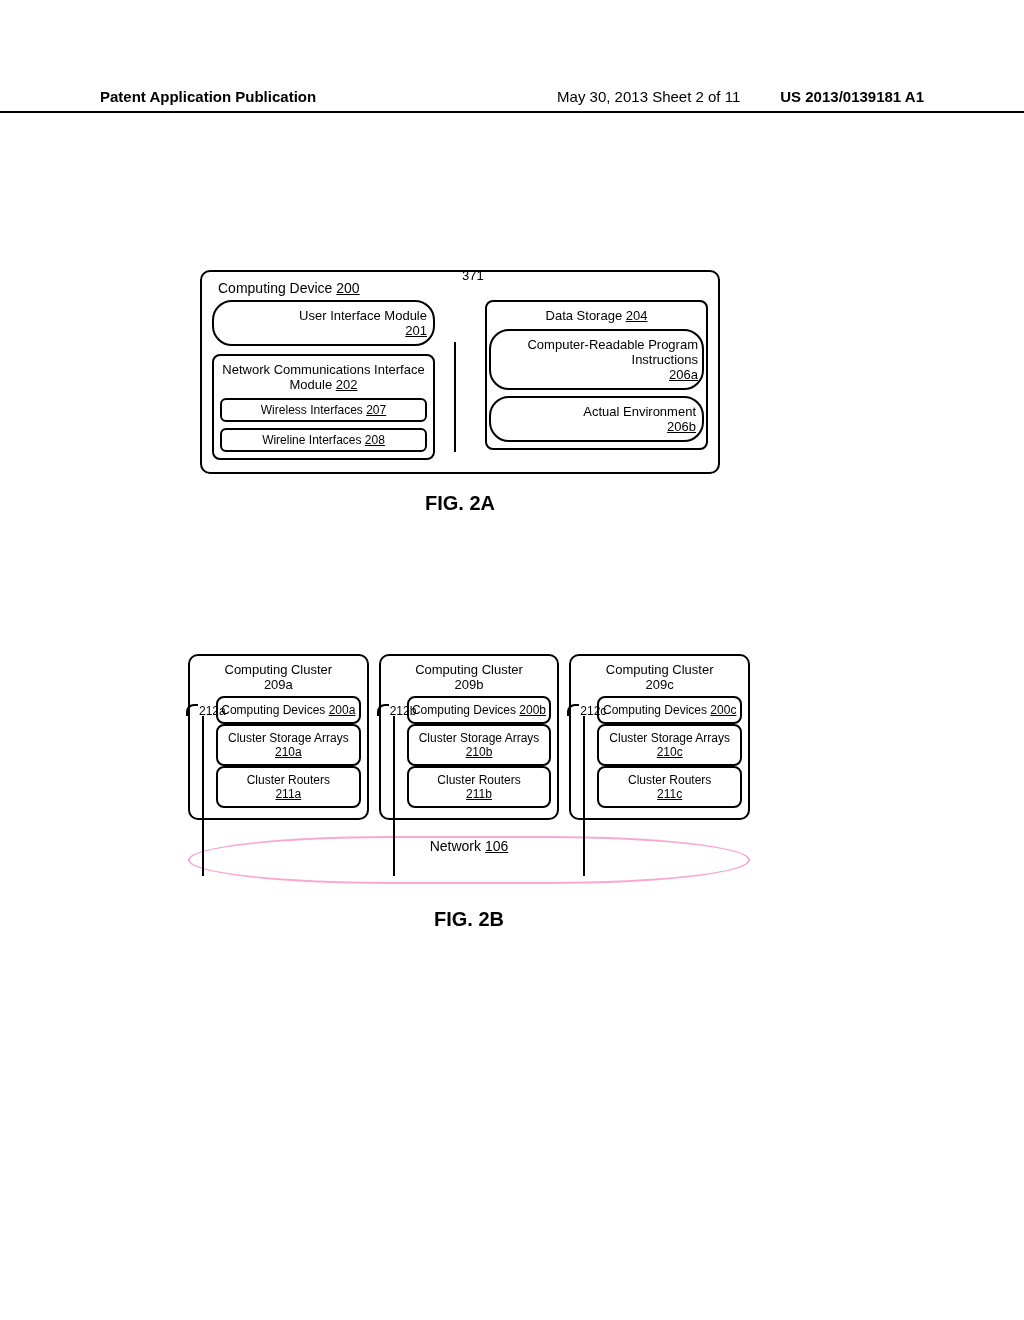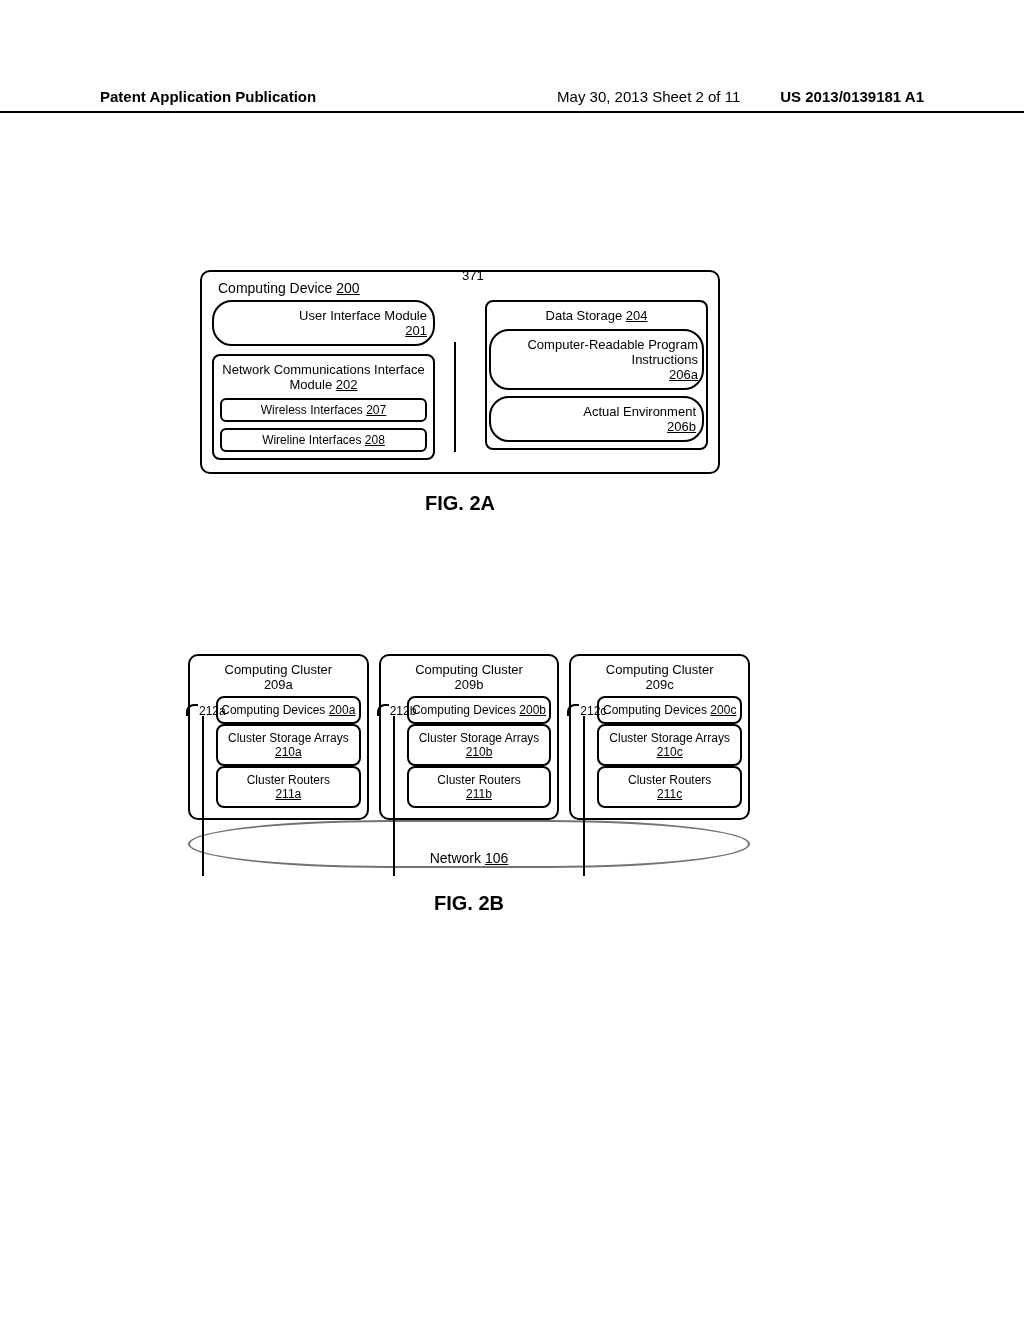--- a/index.html
+++ b/index.html
@@ -27,21 +27,21 @@
 .cluster{flex:1;border:2px solid #000;border-radius:10px;padding:6px 6px 10px 6px;position:relative}
 .clustertitle{text-align:center;font-size:13px;margin-bottom:4px}
 .clustertitle .ref{}
 .ibusv{position:absolute;left:12px;top:60px;width:2px;height:160px;background:#000}
 .innerstack{margin-left:20px;display:flex;flex-direction:column;}
 .ibox{border:2px solid #000;border-radius:8px;text-align:center;font-size:12px;padding:5px 2px}
 .lbl212{position:absolute;font-size:12px;left:-4px;top:48px}
 .lbl212:before{content:"";display:inline-block;width:10px;height:10px;border-left:2px solid #000;border-top:2px solid #000;border-top-left-radius:8px;margin-right:1px;vertical-align:top}
 .linksrow{position:relative;height:34px}
 .lnk{position:absolute;font-size:13px}
-.cloud{border:2px solid #737373;border-radius:50%/70%;height:44px;display:flex;align-items:flex-end;justify-content:center;font-size:14px;margin-top:0}
+.cloud{border:2px solid #f9a8d4;border-radius:50%/70%;height:44px;display:flex;align-items:flex-start;justify-content:center;font-size:14px;margin-top:16px}
 .under{text-decoration:underline}
 svg.connline{position:absolute;top:0;left:0;width:562px;height:40px;overflow:visible}
 </style>
 </head>
 <body>
 
 <div class="page">
   <div class="hdr">
     <div class="row">
       <span class="left">Patent Application Publication</span>

